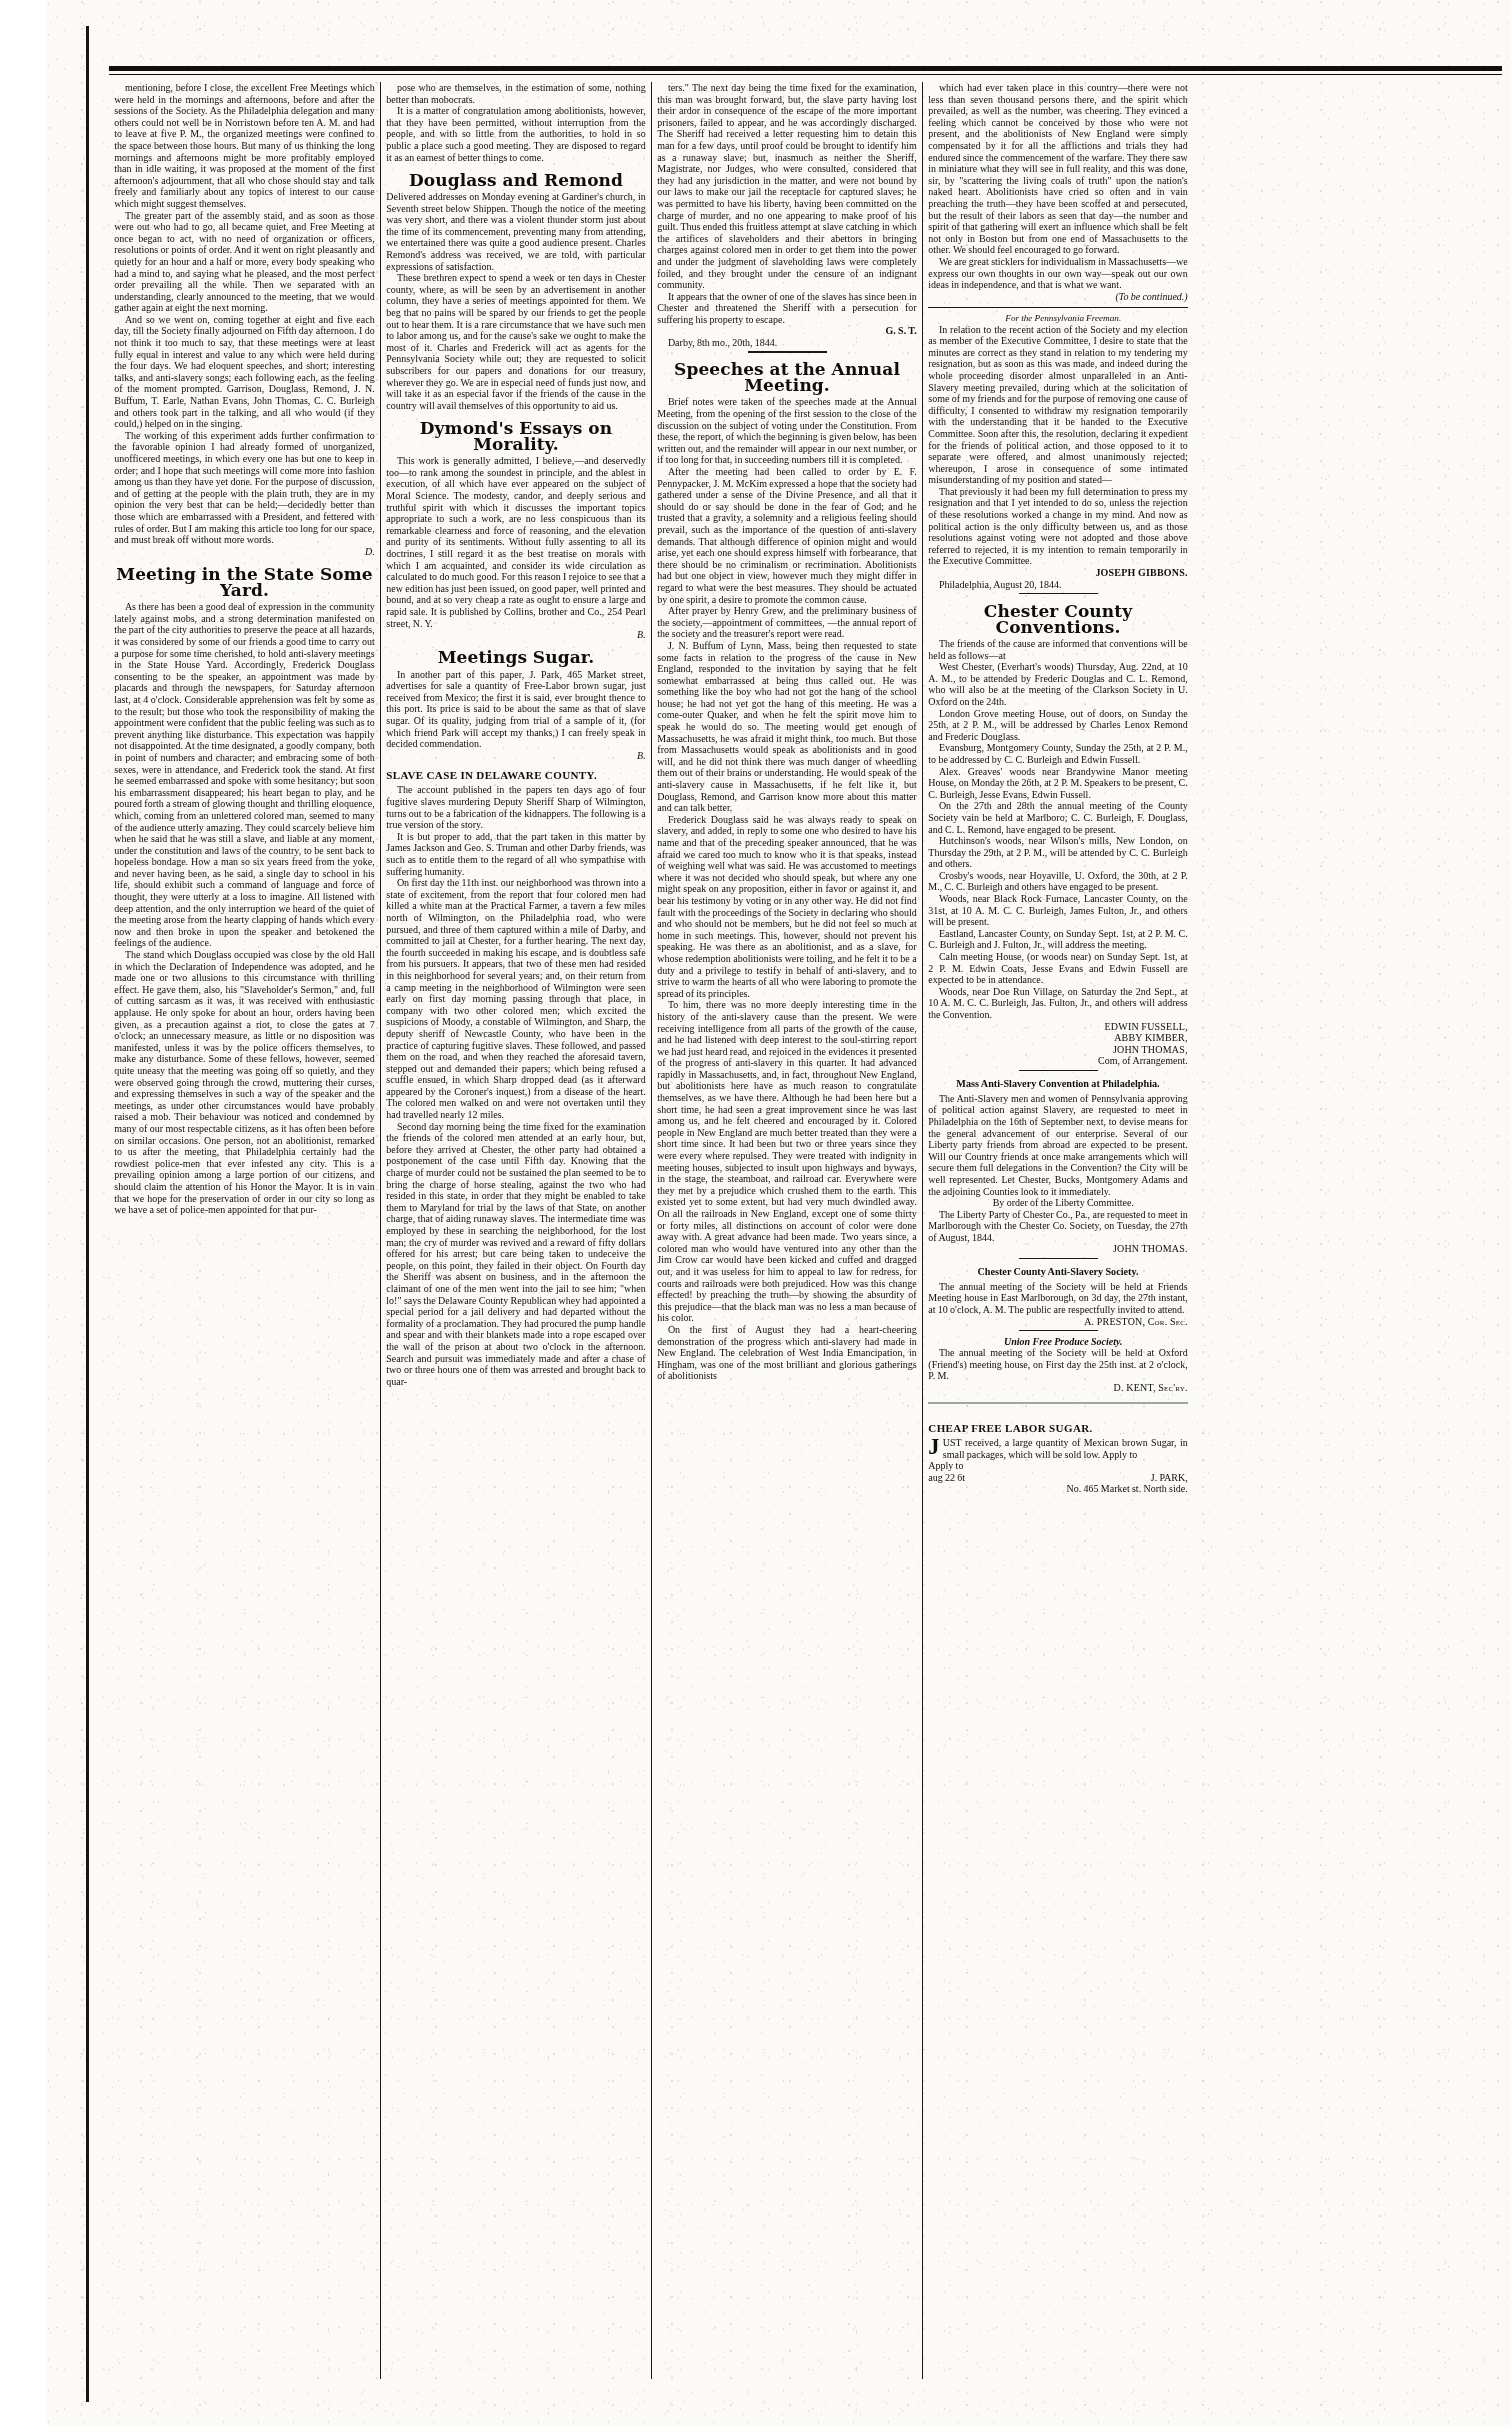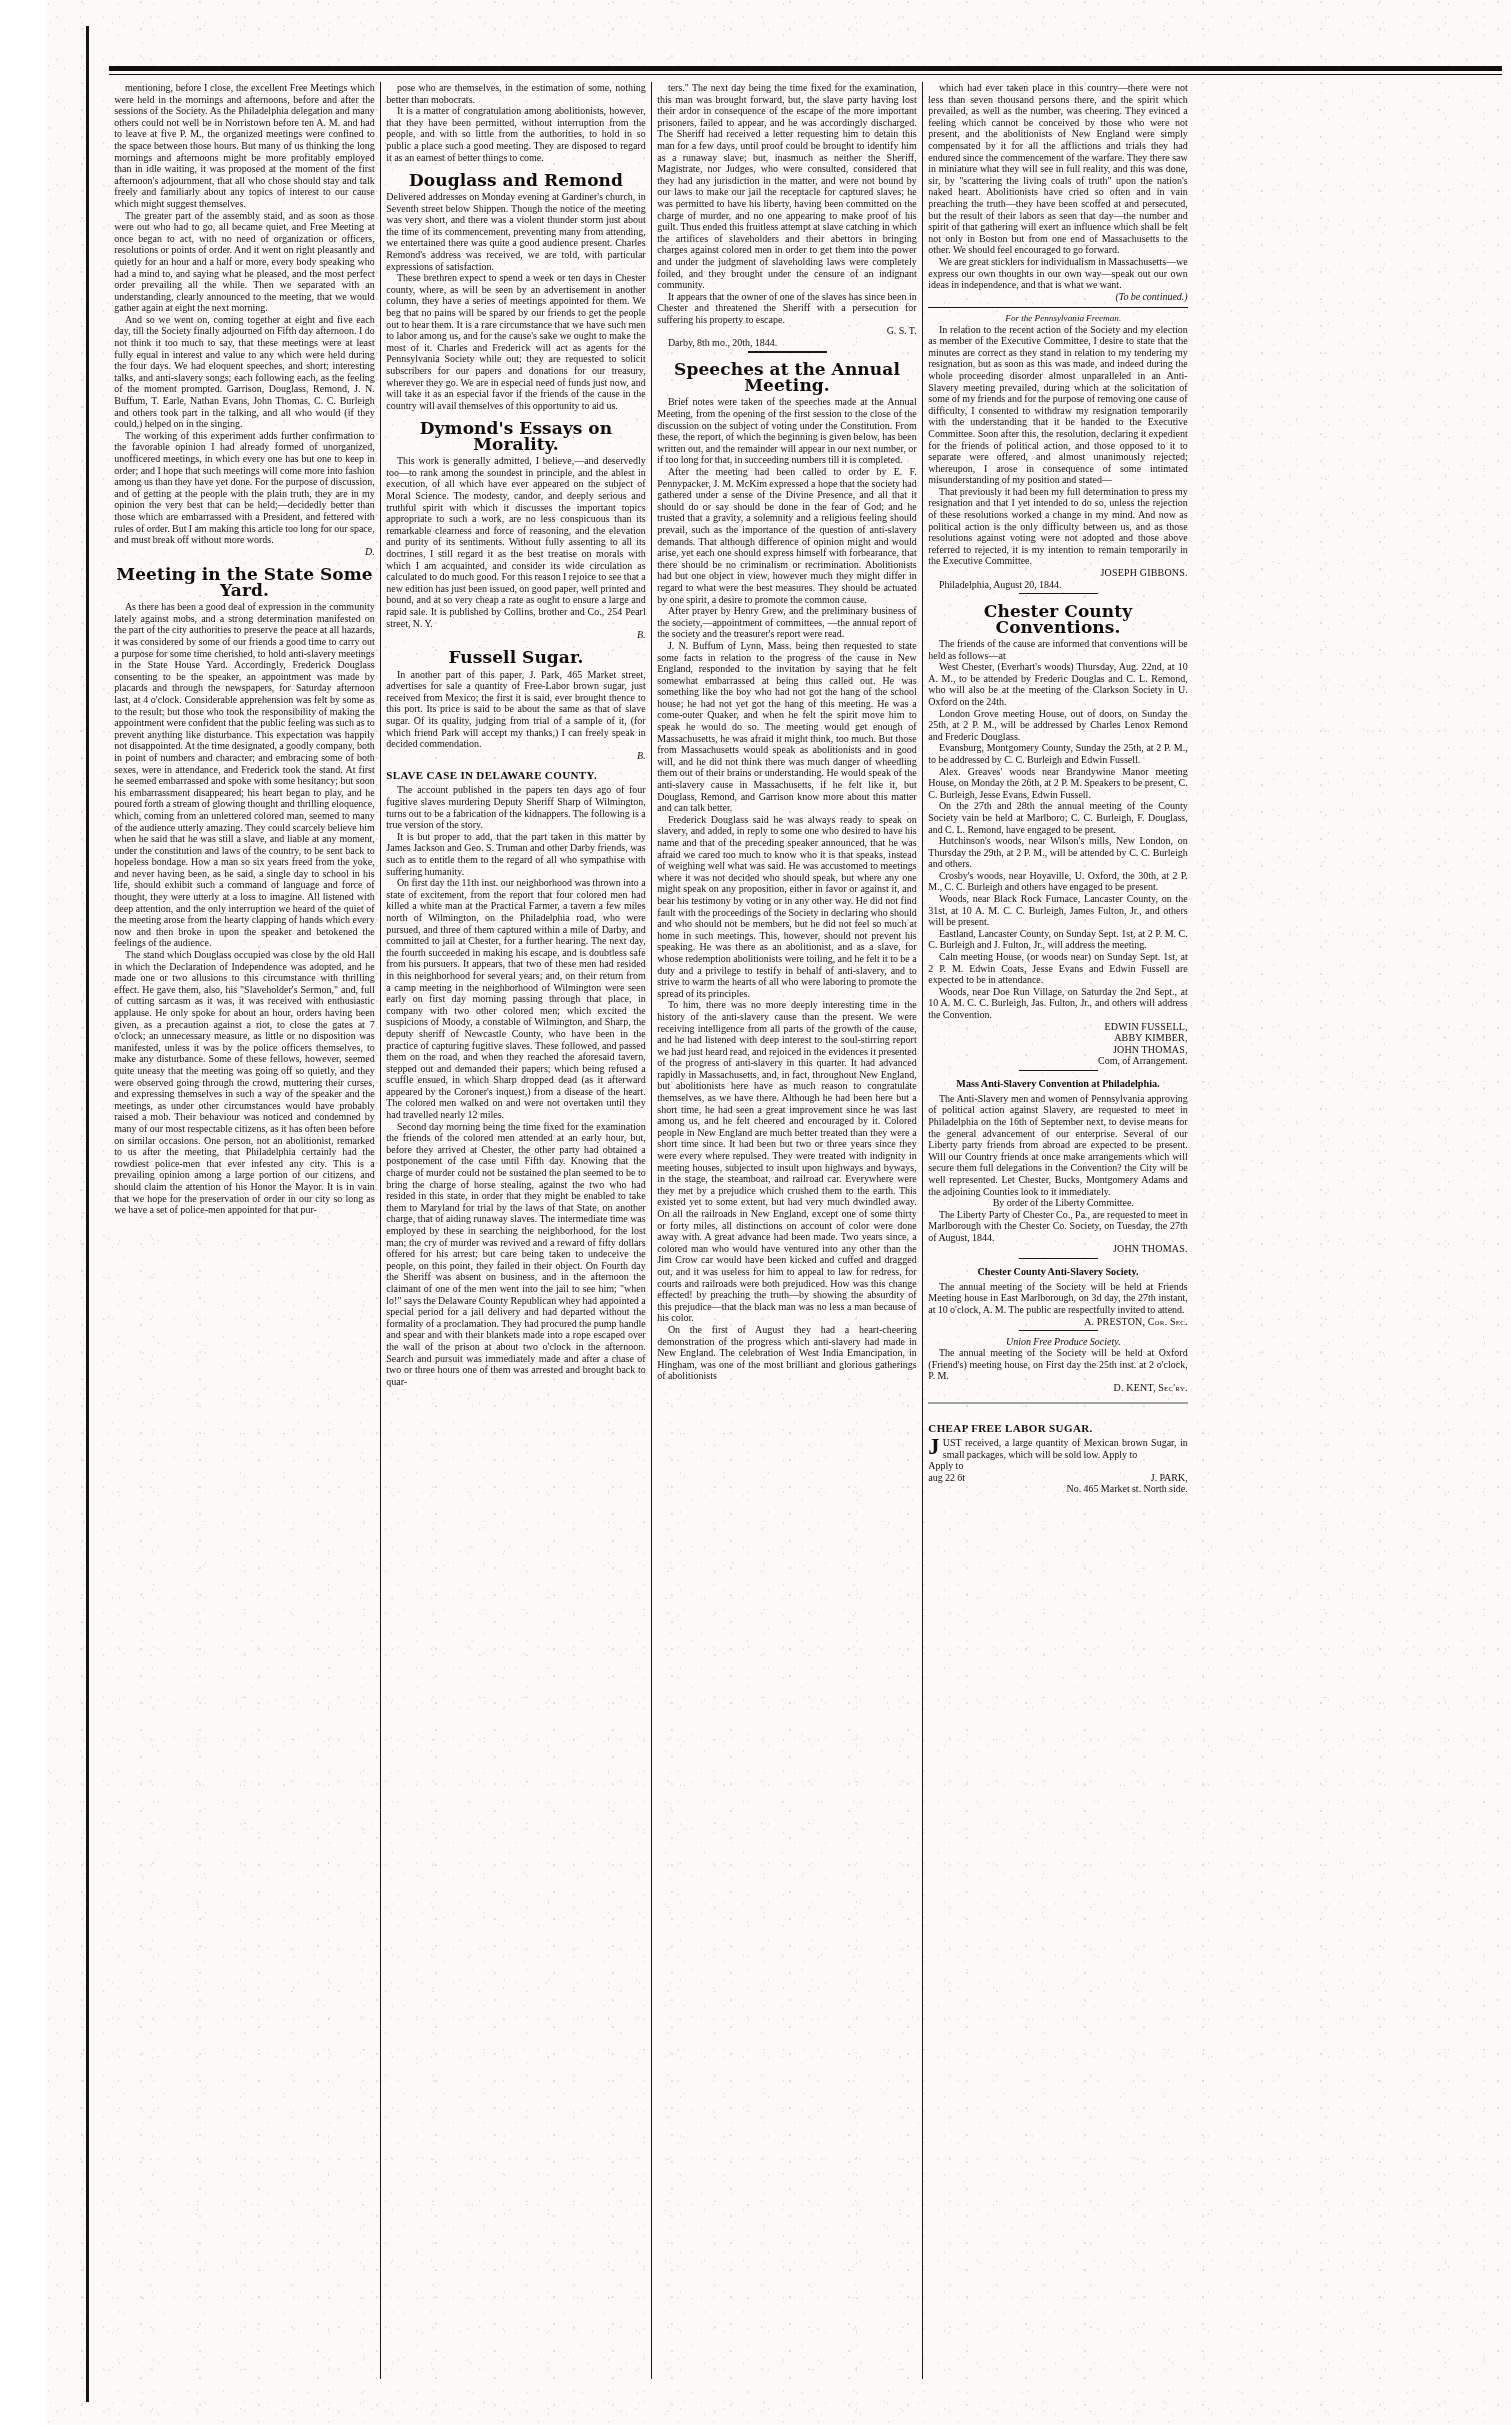--- a/index.html
+++ b/index.html
@@ -124,21 +124,21 @@
     background: #1a1714;
     margin: 2.6px auto 4.6px auto;
   }
   .rule-full {
     width: 100%;
     height: 1.3px;
     background: #1a1714;
     margin: 4.6px 0 4.6px 0;
   }
   .ital { font-style: italic; }
-  .bold { font-weight: 400; }
+  .bold { font-weight: 700; }
   .sc { font-variant: small-caps; letter-spacing: 0.2px; }
   .right { text-align: right; text-indent: 0; }
   .center { text-align: center; text-indent: 0; }
   .sig { text-align: right; text-indent: 0; font-style: italic; }
   .dateline { text-indent: 0; }
   .dropcap {
     float: left;
     font-size: 22.4px;
     line-height: 18.5px;
     font-weight: 700;
@@ -178,21 +178,21 @@
     <div class="col">
       <div class="col-inner">
         <p>pose who are themselves, in the estimation of some, nothing better than mobocrats.</p>
         <p>It is a matter of congratulation among abolitionists, however, that they have been permitted, without interruption from the people, and with so little from the authorities, to hold in so public a place such a good meeting. They are disposed to regard it as an earnest of better things to come.</p>
         <h2 class="hd">Douglass and Remond</h2>
         <p class="noind">Delivered addresses on Monday evening at Gardiner's church, in Seventh street below Shippen. Though the notice of the meeting was very short, and there was a violent thunder storm just about the time of its commencement, preventing many from attending, we entertained there was quite a good audience present. Charles Remond's address was received, we are told, with particular expressions of satisfaction.</p>
         <p>These brethren expect to spend a week or ten days in Chester county, where, as will be seen by an advertisement in another column, they have a series of meetings appointed for them. We beg that no pains will be spared by our friends to get the people out to hear them. It is a rare circumstance that we have such men to labor among us, and for the cause's sake we ought to make the most of it. Charles and Frederick will act as agents for the Pennsylvania Society while out; they are requested to solicit subscribers for our papers and donations for our treasury, wherever they go. We are in especial need of funds just now, and will take it as an especial favor if the friends of the cause in the country will avail themselves of this opportunity to aid us.</p>
         <h2 class="hd">Dymond's Essays on Morality.</h2>
         <p>This work is generally admitted, I believe,—and deservedly too—to rank among the soundest in principle, and the ablest in execution, of all which have ever appeared on the subject of Moral Science. The modesty, candor, and deeply serious and truthful spirit with which it discusses the important topics appropriate to such a work, are no less conspicuous than its remarkable clearness and force of reasoning, and the elevation and purity of its sentiments. Without fully assenting to all its doctrines, I still regard it as the best treatise on morals with which I am acquainted, and consider its wide circulation as calculated to do much good. For this reason I rejoice to see that a new edition has just been issued, on good paper, well printed and bound, and at so very cheap a rate as ought to ensure a large and rapid sale. It is published by Collins, brother and Co., 254 Pearl street, N. Y.</p>
         <p class="sig">B.</p>
-        <h2 class="hd">Fussell Sugar.</h2>
+        <h2 class="hd">Meetings Sugar.</h2>
         <p>In another part of this paper, J. Park, 465 Market street, advertises for sale a quantity of Free-Labor brown sugar, just received from Mexico; the first it is said, ever brought thence to this port. Its price is said to be about the same as that of slave sugar. Of its quality, judging from trial of a sample of it, (for which friend Park will accept my thanks,) I can freely speak in decided commendation.</p>
         <p class="sig">B.</p>
         <div class="caps-hd">SLAVE CASE IN DELAWARE COUNTY.</div>
         <p>The account published in the papers ten days ago of four fugitive slaves murdering Deputy Sheriff Sharp of Wilmington, turns out to be a fabrication of the kidnappers. The following is a true version of the story.</p>
         <p>It is but proper to add, that the part taken in this matter by James Jackson and Geo. S. Truman and other Darby friends, was such as to entitle them to the regard of all who sympathise with suffering humanity.</p>
         <p>On first day the 11th inst. our neighborhood was thrown into a state of excitement, from the report that four colored men had killed a white man at the Practical Farmer, a tavern a few miles north of Wilmington, on the Philadelphia road, who were pursued, and three of them captured within a mile of Darby, and committed to jail at Chester, for a further hearing. The next day, the fourth succeeded in making his escape, and is doubtless safe from his pursuers. It appears, that two of these men had resided in this neighborhood for several years; and, on their return from a camp meeting in the neighborhood of Wilmington were seen early on first day morning passing through that place, in company with two other colored men; which excited the suspicions of Moody, a constable of Wilmington, and Sharp, the deputy sheriff of Newcastle County, who have been in the practice of capturing fugitive slaves. These followed, and passed them on the road, and when they reached the aforesaid tavern, stepped out and demanded their papers; which being refused a scuffle ensued, in which Sharp dropped dead (as it afterward appeared by the Coroner's inquest,) from a disease of the heart. The colored men walked on and were not overtaken until they had travelled nearly 12 miles.</p>
         <p>Second day morning being the time fixed for the examination the friends of the colored men attended at an early hour, but, before they arrived at Chester, the other party had obtained a postponement of the case until Fifth day. Knowing that the charge of murder could not be sustained the plan seemed to be to bring the charge of horse stealing, against the two who had resided in this state, in order that they might be enabled to take them to Maryland for trial by the laws of that State, on another charge, that of aiding runaway slaves. The intermediate time was employed by these in searching the neighborhood, for the lost man; the cry of murder was revived and a reward of fifty dollars offered for his arrest; but care being taken to undeceive the people, on this point, they failed in their object. On Fourth day the Sheriff was absent on business, and in the afternoon the claimant of one of the men went into the jail to see him; "when lo!" says the Delaware County Republican whey had appointed a special period for a jail delivery and had departed without the formality of a proclamation. They had procured the pump handle and spear and with their blankets made into a rope escaped over the wall of the prison at about two o'clock in the afternoon. Search and pursuit was immediately made and after a chase of two or three hours one of them was arrested and brought back to quar-</p>
       </div>
     </div>
 

